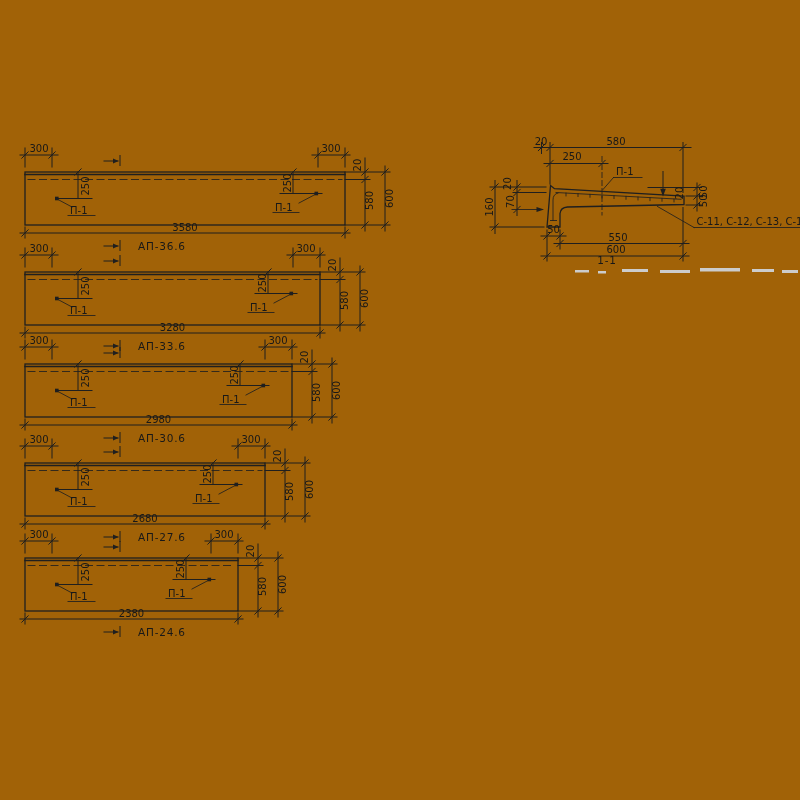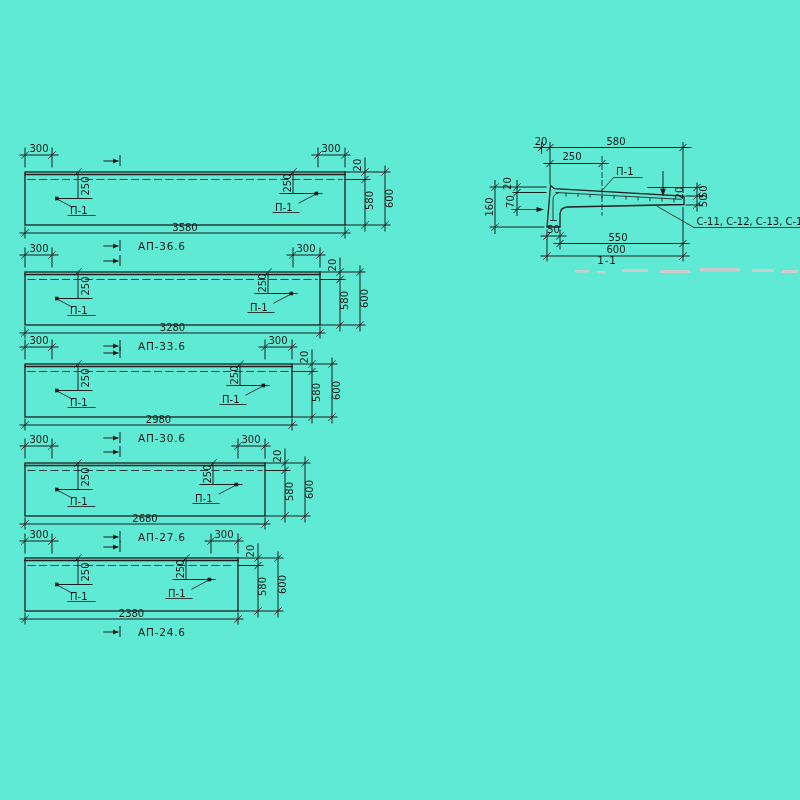--- a/index.html
+++ b/index.html
@@ -1,16 +1,16 @@
 <!DOCTYPE html>
 <html><head>
 <meta charset="utf-8">
 <style>
   html,body{margin:0;padding:0;background:#ffffff;}
-  .page{position:relative;width:800px;height:800px;background:#5eead4;overflow:hidden;}
+  .page{position:relative;width:800px;height:800px;background:#a16207;overflow:hidden;}
   svg text{font-family:"DejaVu Sans","Liberation Sans",sans-serif;font-size:10px;fill:#181818;}
   .mid{text-anchor:middle;}
   .t11{font-size:10.5px;letter-spacing:0.8px;}
   .t10{font-size:10px;}
   .ln{stroke:#1f1f1f;stroke-width:1;fill:none;stroke-linecap:square;}
   .w13{stroke-width:1.3;}
   .w14{stroke-width:1.5;}
   .thin{stroke-width:0.85;}
   .dash{stroke-dasharray:7 4.5;}
   .cut{stroke-dasharray:5 3;}

